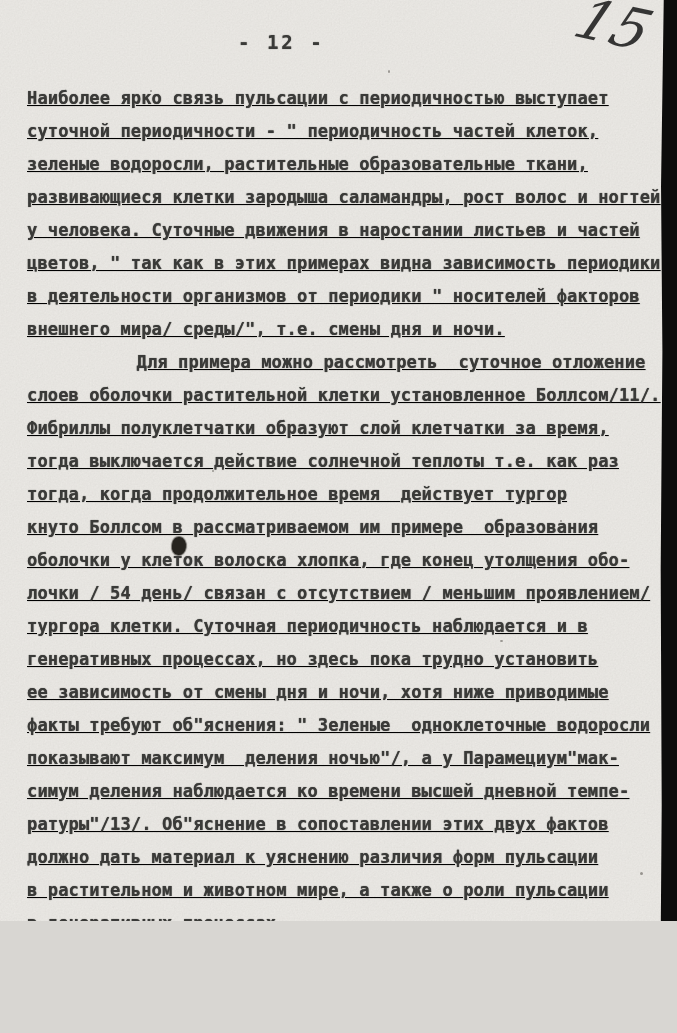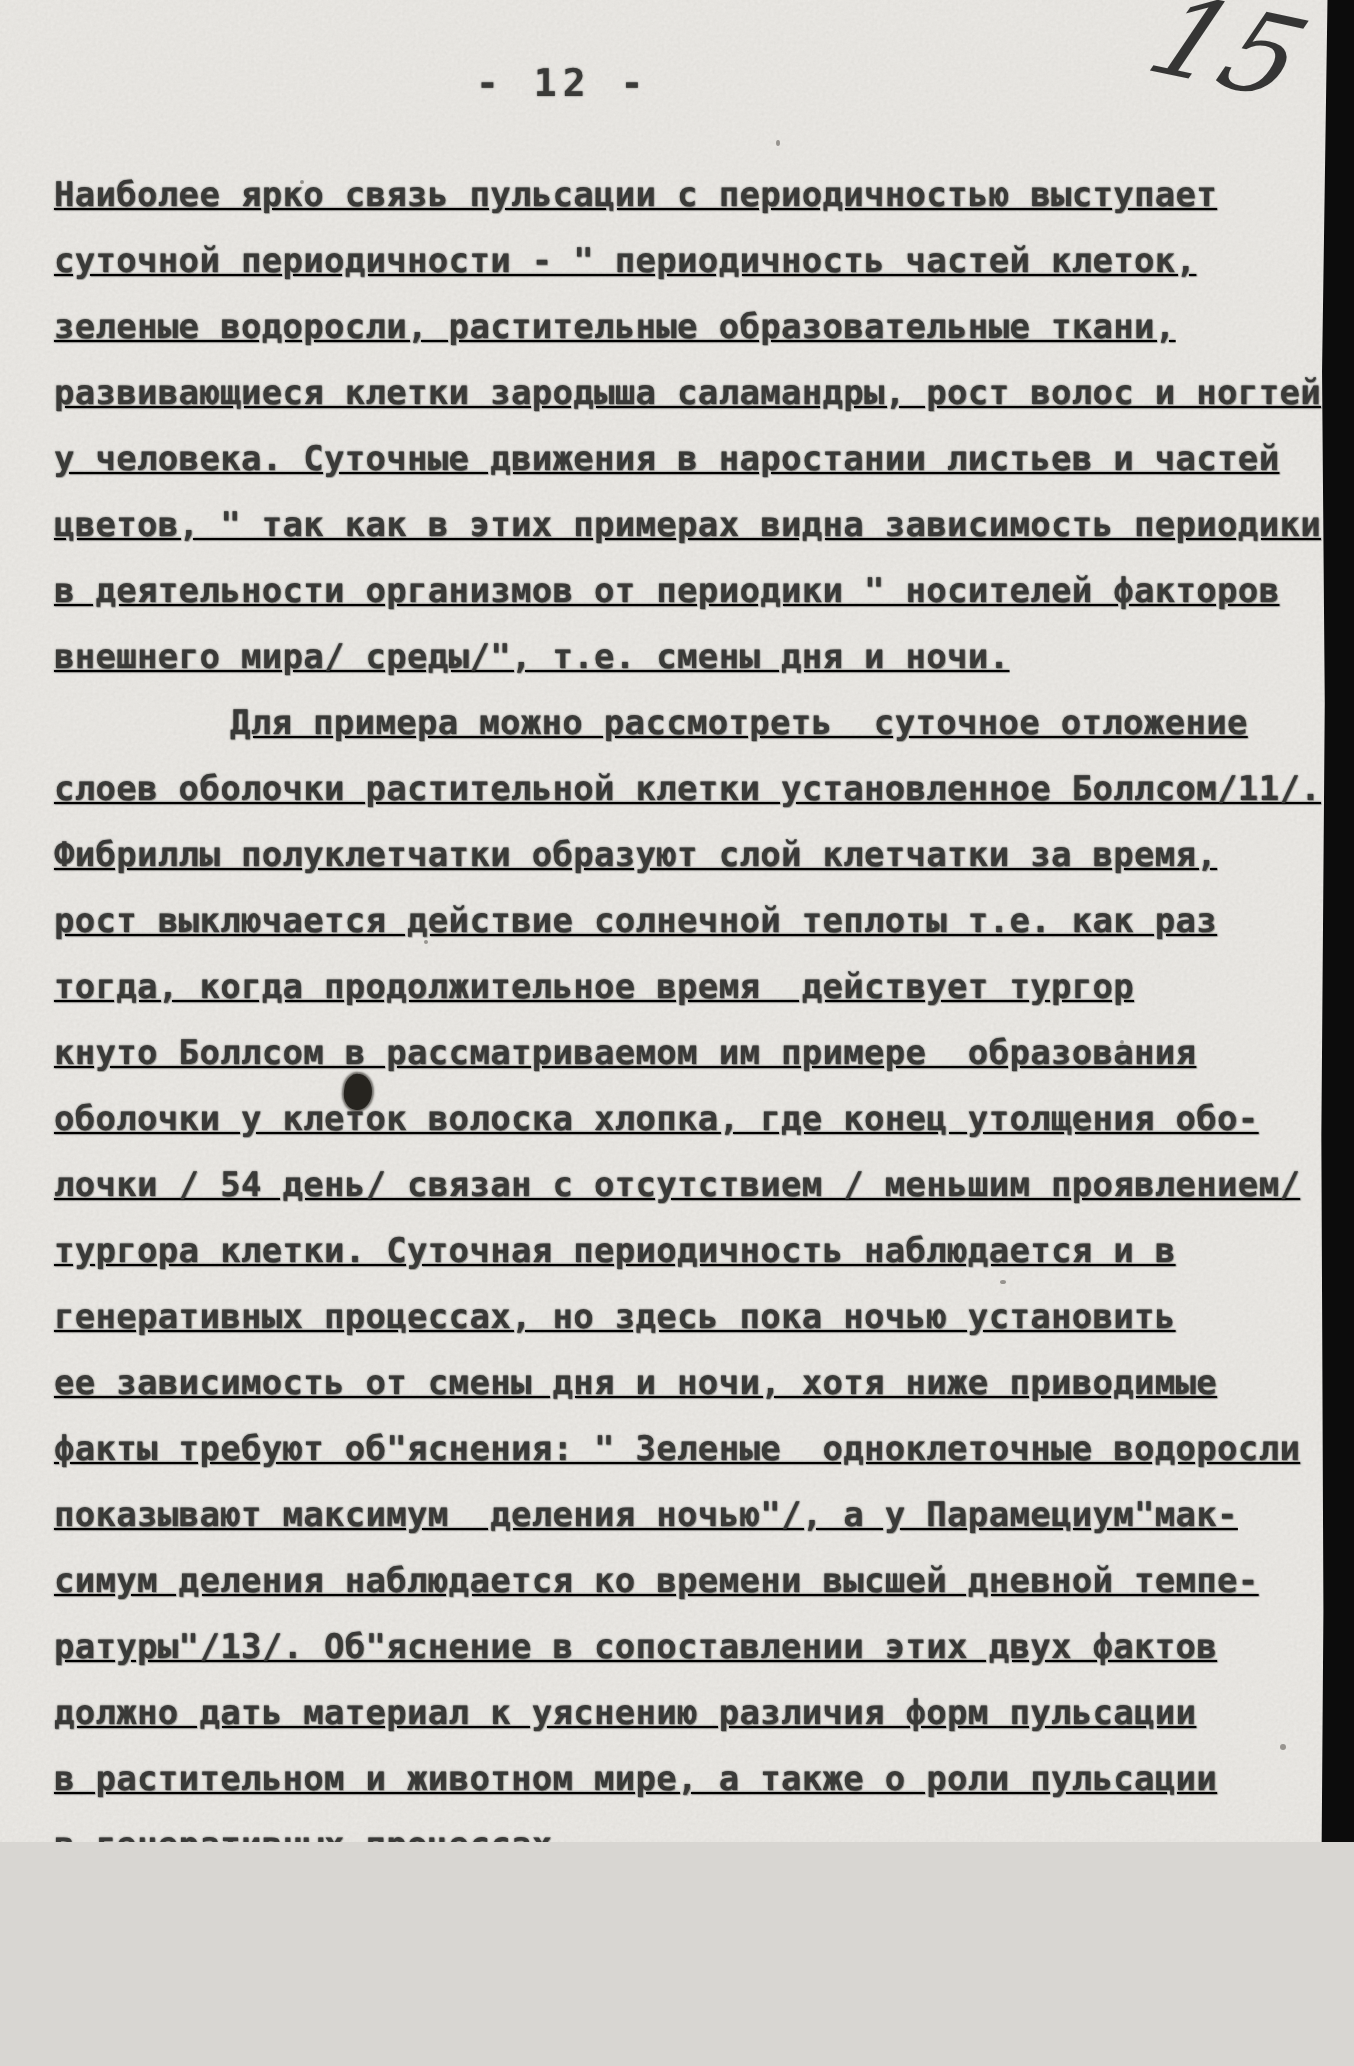--- a/index.html
+++ b/index.html
@@ -37,21 +37,21 @@
   .content{
     position:absolute;top:88px;left:27px;z-index:3;width:640px;text-decoration:underline;
   }
   .line{
     height:33px;line-height:33px;white-space:pre;
     font:700 17px "DejaVu Sans Mono",monospace;letter-spacing:.15px;
     color:var(--ink,#3a3a38);
     filter:blur(.3px);
     text-shadow:0 0 1px rgba(48,48,44,.8), .4px .4px 0 rgba(48,48,44,.25);
   }
-  .line.indent{padding-left:88px;}
+  .line.indent{padding-left:88px;text-align:center;}
   
   .ink-blot{
     position:absolute;left:172px;top:537px;width:14px;height:18px;z-index:4;
     background:#26241f;border-radius:45% 55% 50% 50%;
     transform:rotate(8deg);
     box-shadow:0 0 1px 1px rgba(38,36,31,.6);
   }
   
   .speck{position:absolute;z-index:2;background:#55524c;border-radius:50%;opacity:.55;}
   .speck:nth-child(1){left:92px;top:212px;width:3px;height:3px;}
@@ -101,27 +101,27 @@
         <div class="line">развивающиеся клетки зародыша саламандры, рост волос и ногтей</div>
         <div class="line">у человека. Суточные движения в наростании листьев и частей</div>
         <div class="line">цветов, " так как в этих примерах видна зависимость периодики</div>
         <div class="line">в деятельности организмов от периодики " носителей факторов</div>
         <div class="line">внешнего мира/ среды/", т.е. смены дня и ночи.</div>
       </div>
       <div class="paragraph">
         <div class="line indent">Для примера можно рассмотреть  суточное отложение</div>
         <div class="line">слоев оболочки растительной клетки установленное Боллсом/11/.</div>
         <div class="line">Фибриллы полуклетчатки образуют слой клетчатки за время,</div>
-        <div class="line">рост выключается действие солнечной теплоты т.е. как раз</div>
+        <div class="line">тогда выключается действие солнечной теплоты т.е. как раз</div>
         <div class="line">тогда, когда продолжительное время  действует тургор</div>
         <div class="line">кнуто Боллсом в рассматриваемом им примере  образования</div>
         <div class="line">оболочки у клеток волоска хлопка, где конец утолщения обо-</div>
         <div class="line">лочки / 54 день/ связан с отсутствием / меньшим проявлением/</div>
         <div class="line">тургора клетки. Суточная периодичность наблюдается и в</div>
-        <div class="line">генеративных процессах, но здесь пока ночью установить</div>
+        <div class="line">генеративных процессах, но здесь пока трудно установить</div>
         <div class="line">ее зависимость от смены дня и ночи, хотя ниже приводимые</div>
         <div class="line">факты требуют об"яснения: " Зеленые  одноклеточные водоросли</div>
         <div class="line">показывают максимум  деления ночью"/, а у Парамециум"мак-</div>
         <div class="line">симум деления наблюдается ко времени высшей дневной темпе-</div>
         <div class="line">ратуры"/13/. Об"яснение в сопоставлении этих двух фактов</div>
         <div class="line">должно дать материал к уяснению различия форм пульсации</div>
         <div class="line">в растительном и животном мире, а также о роли пульсации</div>
         <div class="line">в генеративных процессах.</div>
       </div>
     </div>

